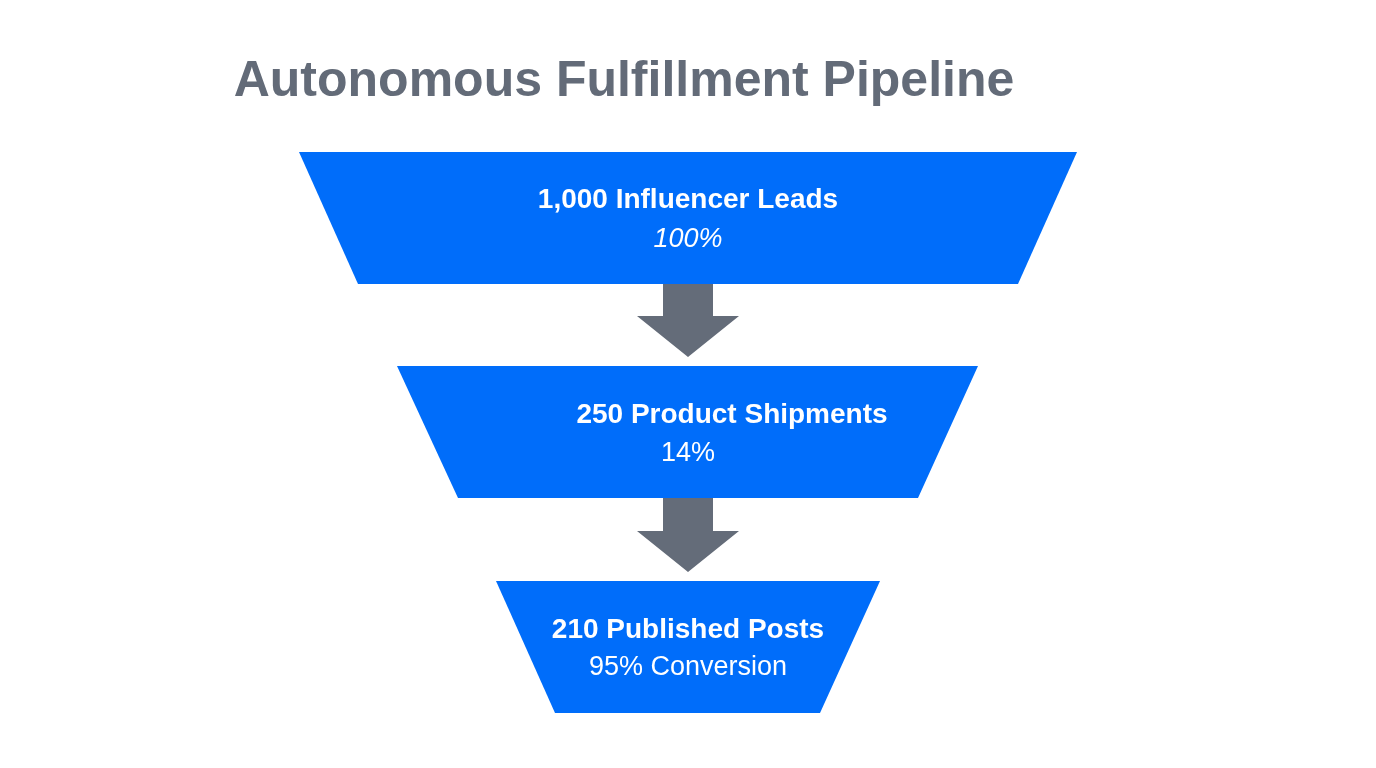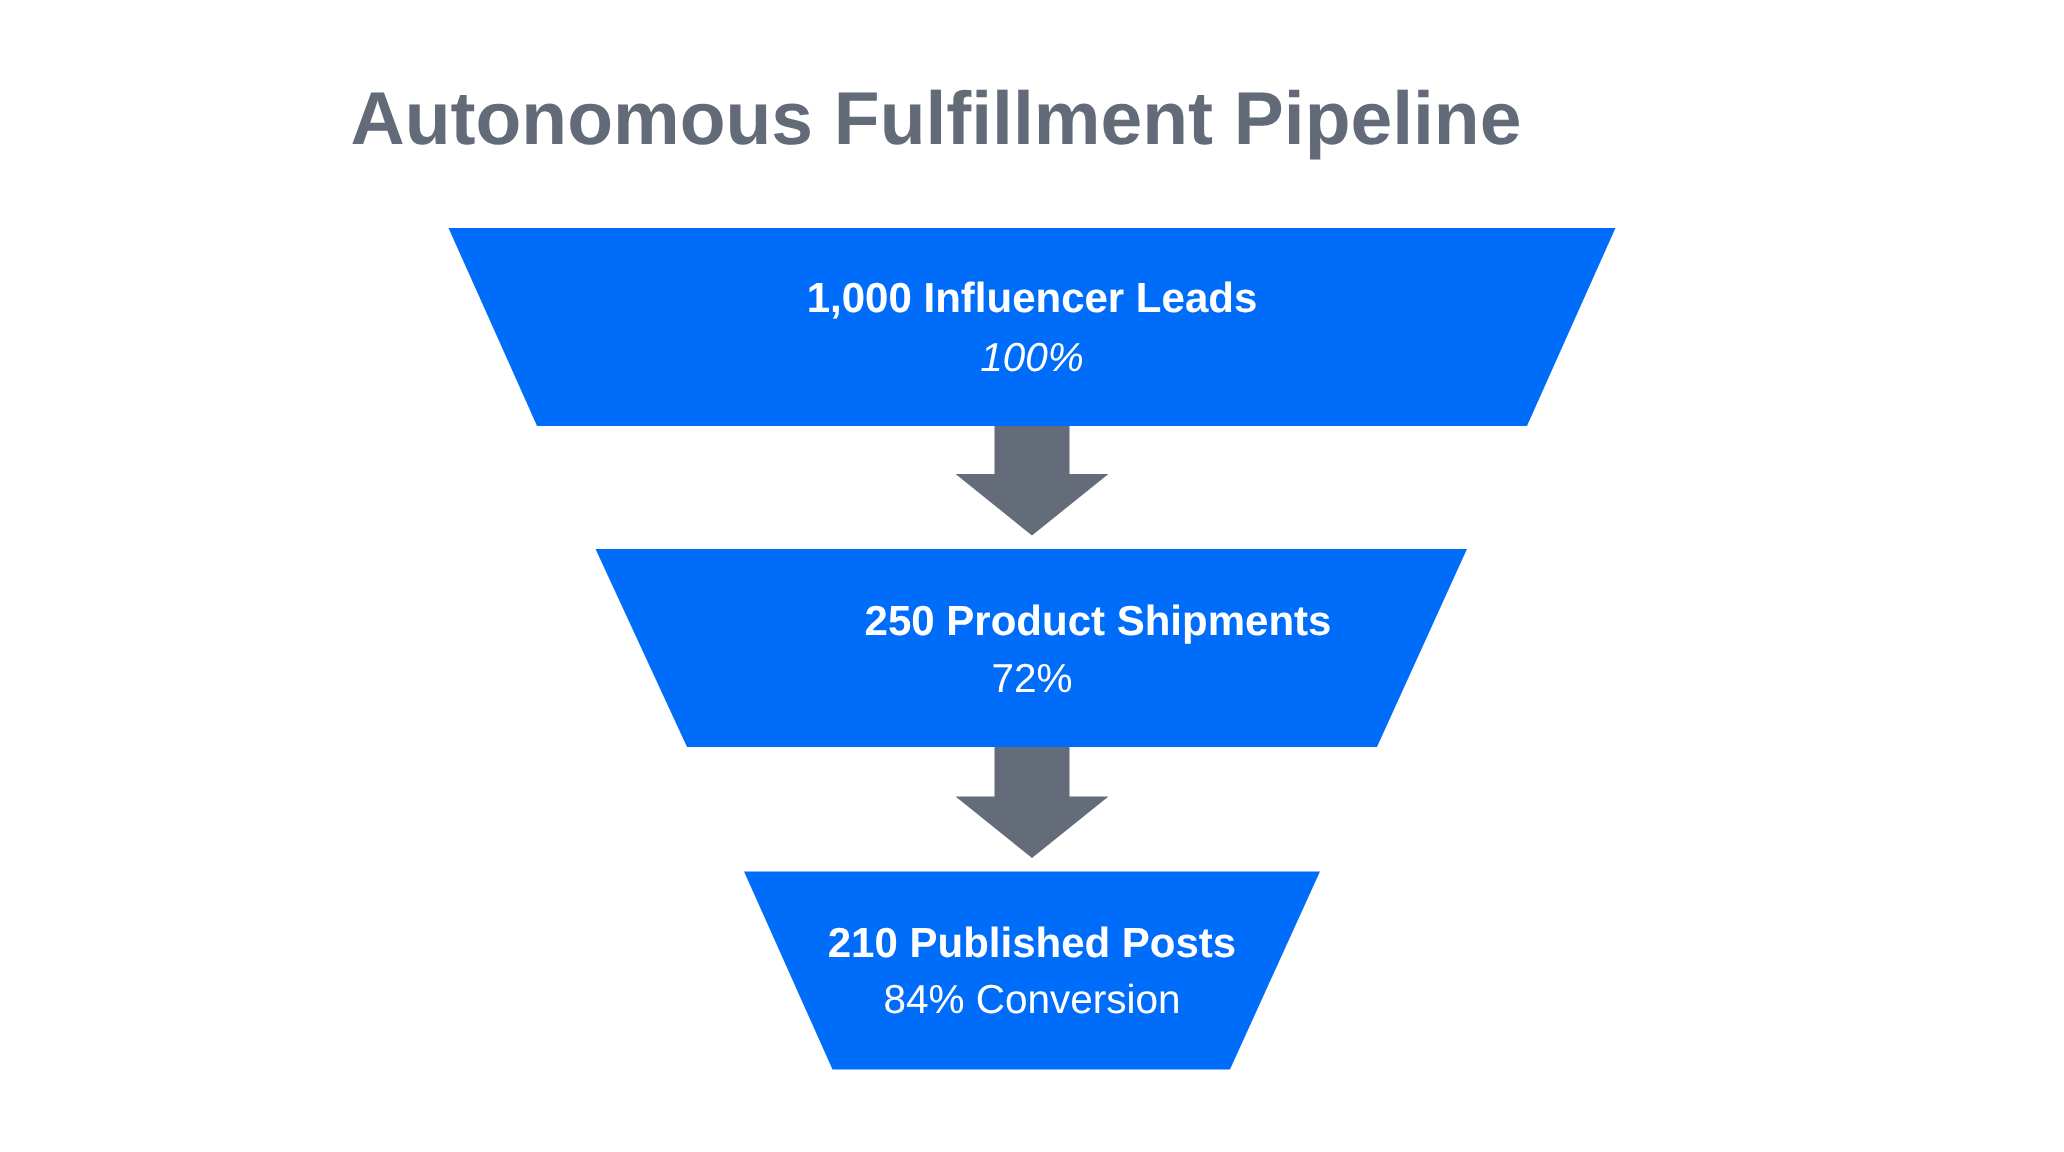--- a/index.html
+++ b/index.html
@@ -20,16 +20,16 @@
   <polygon points="663,284 713,284 713,316 739,316 688,357 637,316 663,316" fill="#646c79"></polygon>
   <polygon points="397,366 978,366 918,498 458,498" fill="#006dfa"></polygon>
   <polygon points="663,498 713,498 713,531 739,531 688,572 637,531 663,531" fill="#646c79"></polygon>
   <polygon points="496,581 880,581 820,713 555,713" fill="#006dfa"></polygon>
 </svg>
 
 <div class="label main" style="top:183px;">1,000 Influencer Leads</div>
 <div class="label sub" style="top:223px;font-style:italic;">100%</div>
 
 <div class="label main" style="top:398px;margin-left:44px;">250 Product Shipments</div>
-<div class="label sub" style="top:437px;">72%</div>
+<div class="label sub" style="top:437px;">14%</div>
 
 <div class="label main" style="top:613px;">210 Published Posts</div>
-<div class="label sub" style="top:651px;">84% Conversion</div>
+<div class="label sub" style="top:651px;">95% Conversion</div>
 
 </body></html>

